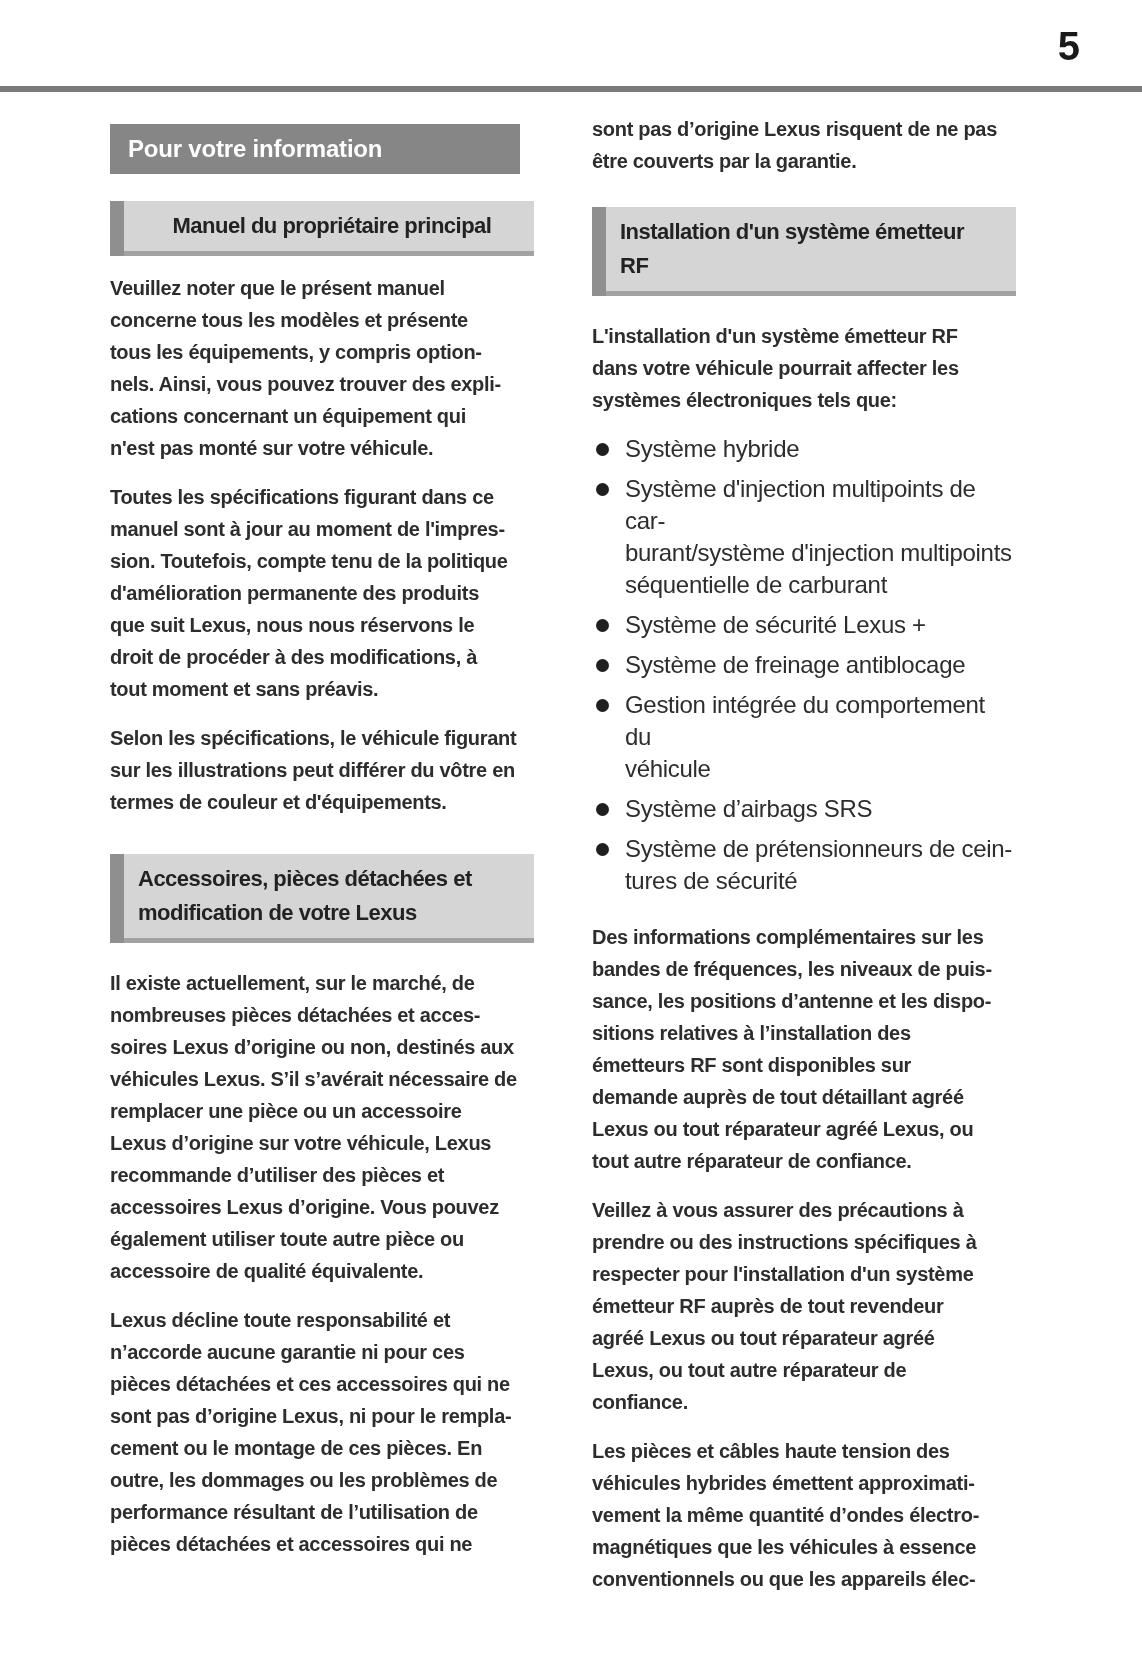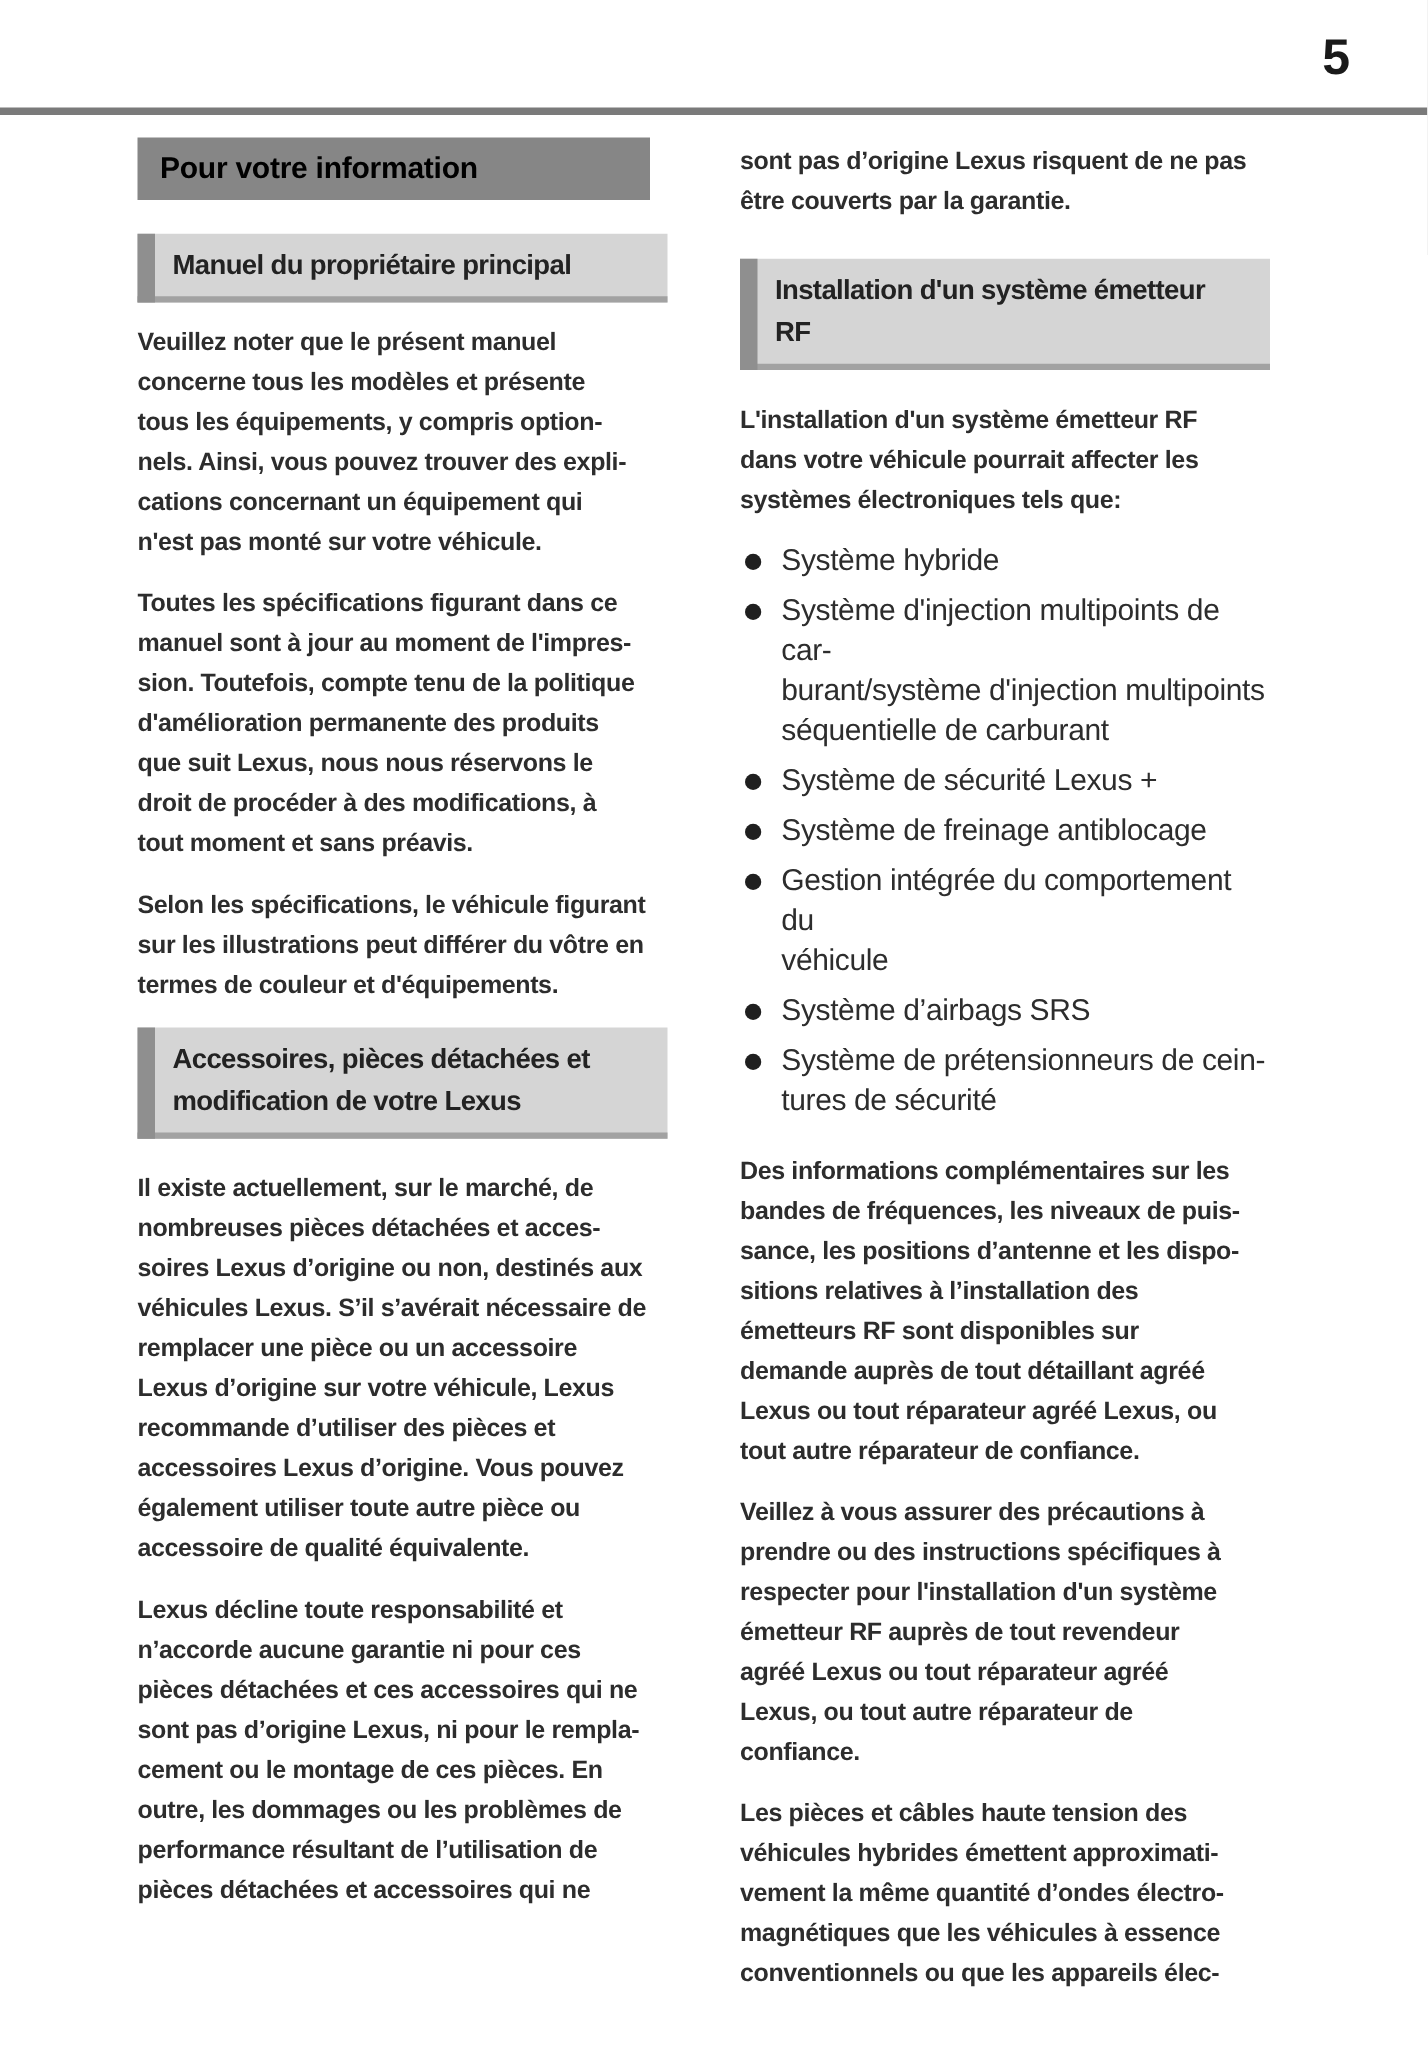--- a/index.html
+++ b/index.html
@@ -22,43 +22,43 @@
   .col{position:absolute;width:424px;}
   .col-left{left:110px;top:103px;}
   .col-right{left:592px;top:100px;}
   p.body-text{
     margin:0 0 17px 0;
     font-size:20px;line-height:32px;letter-spacing:-0.3px;
     white-space:pre-line;
     font-weight:bold;
   }
   .chapter-header{
-    background:#868686;color:#000000;
+    background:#868686;color:#ffffff;
     font-size:24px;font-weight:bold;letter-spacing:-0.2px;
-    padding:11px 18px;margin:7px 14px 27px 0;
+    padding:11px 18px;margin:21px 14px 27px 0;
   }
   .section-header{
     position:relative;
     background:#d5d5d5;
     border-bottom:5px solid #a2a2a2;
     padding:8px 8px 8px 28px;
     margin:0 0 18px 0;
   }
   .section-header::before{
     content:"";
     position:absolute;left:0;top:0;bottom:-5px;width:14px;
     background:#8f8f8f;
   }
   .section-title{
     font-size:22px;font-weight:bold;line-height:34px;letter-spacing:-0.5px;
     color:#222222;white-space:pre-line;display:block;
   }
-  .sh-accessoires{margin-top:18px;margin-bottom:24px;}
+  .sh-accessoires{margin-top:36px;margin-bottom:24px;}
   .sh-rf{margin-top:30px;margin-bottom:24px;}
-  .sh-manuel{margin-bottom:16px;}
+  .sh-manuel{margin-bottom:16px;text-align:center;}
   p.p-first-right{margin-top:13px;margin-bottom:0;}
   ul.bullets{
     list-style:none;margin:12px 0 24px 0;padding:0;
   }
   ul.bullets li{
     display:flex;align-items:flex-start;
     margin:0 0 8px 0;
   }
   ul.bullets .dot{
     flex:none;width:13px;height:13px;border-radius:50%;

